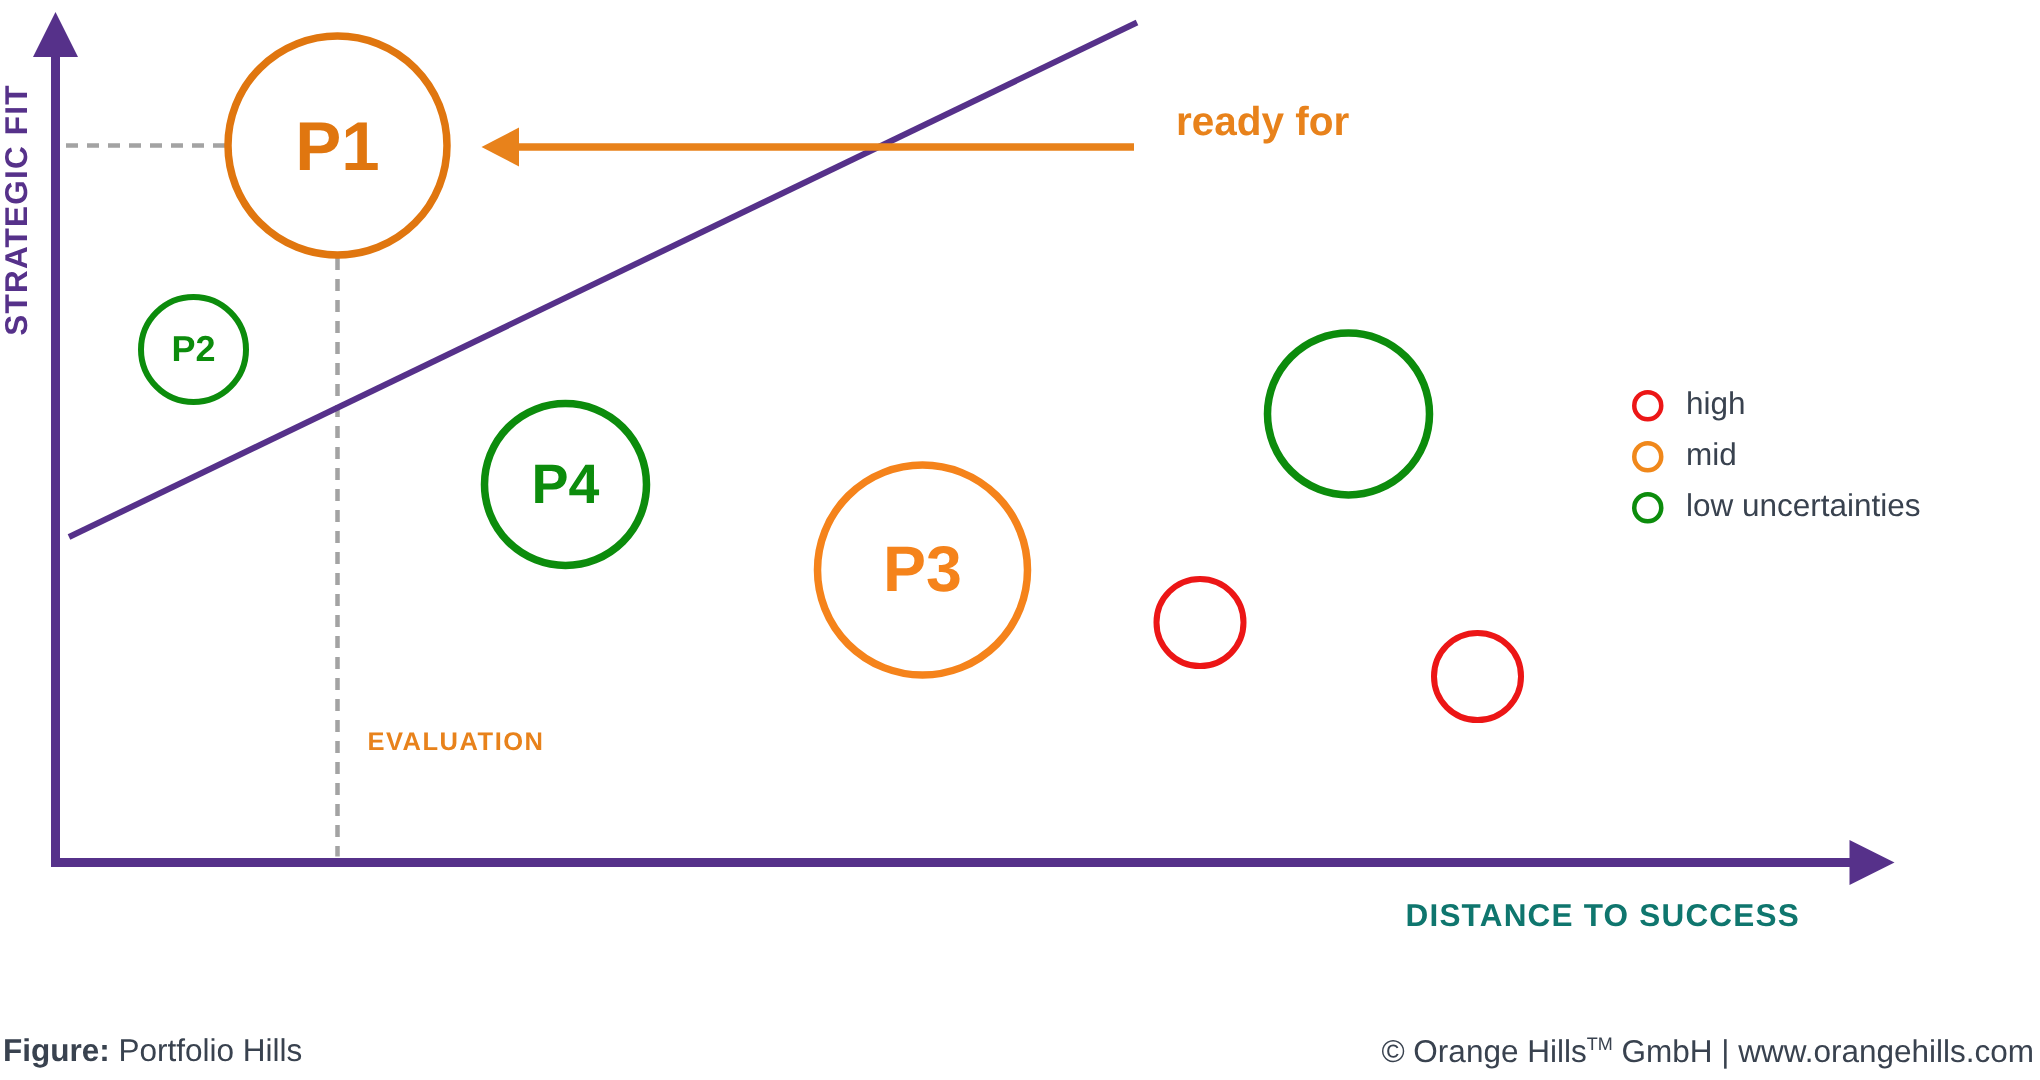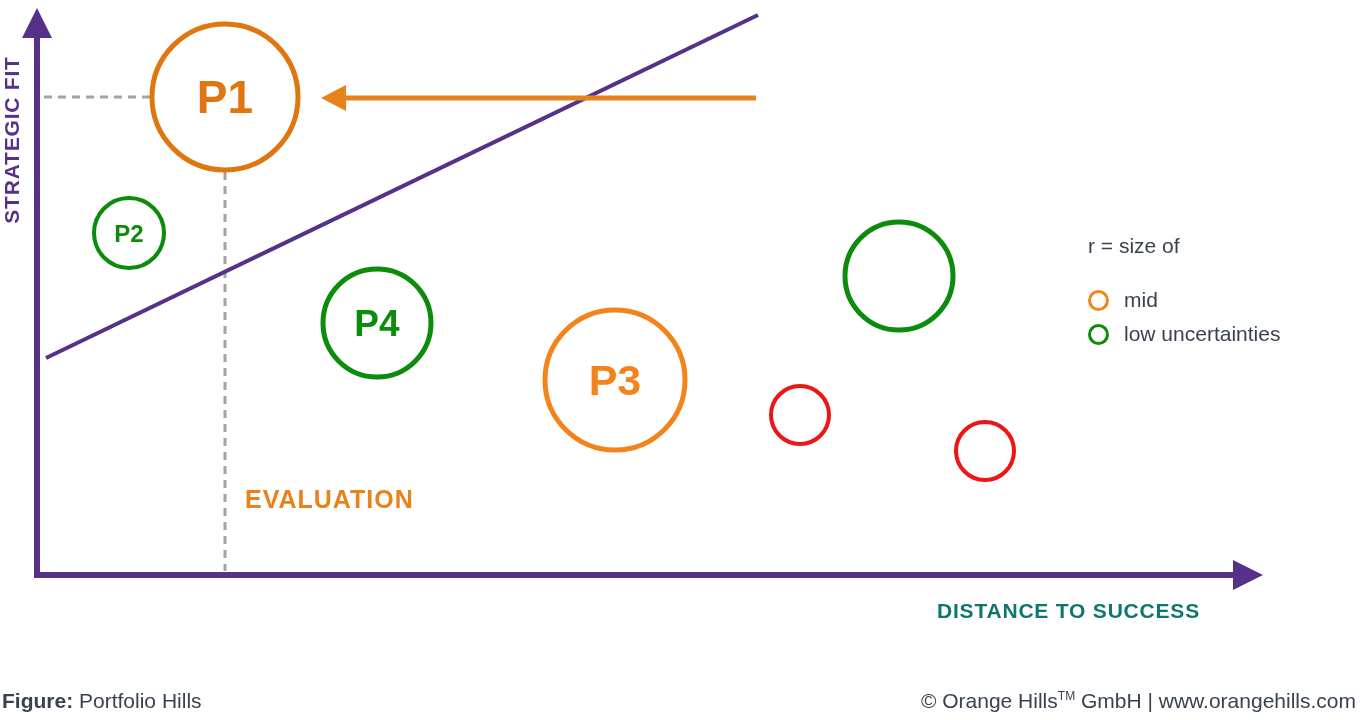--- a/index.html
+++ b/index.html
@@ -24,21 +24,21 @@
   .x-axis-label {
     left: 937px; top: 599px;
     color: #0f766e; font-size: 21px; font-weight: bold; letter-spacing: .8px;
   }
   .ready-note {
     left: 784px; top: 64px;
     color: #e8821b; font-size: 27px; font-weight: bold; line-height: 34px;
   }
   .evaluation-note {
     left: 245px; top: 485px;
-    color: #e8821b; font-size: 25px; font-weight: bold; letter-spacing: 1px;
+    color: #e8821b; font-size: 17px; font-weight: bold; letter-spacing: 1px;
   }
   .legend { left: 1088px; top: 231px; }
   .legend-title {
     color: #39424f; font-size: 21px; line-height: 30px; font-weight: 500;
     margin-bottom: 22px;
   }
   .legend-row { display: flex; align-items: center; height: 34px; }
   .legend-swatch {
     width: 15px; height: 15px; border-radius: 50%;
     border: 3px solid #999; background: transparent;
@@ -95,26 +95,30 @@
         <circle cx="899" cy="276" r="54" fill="none" stroke="#0c8c0c" stroke-width="5"></circle>
         <circle cx="800" cy="415" r="29" fill="none" stroke="#ec1616" stroke-width="4"></circle>
         <circle cx="985" cy="451" r="29" fill="none" stroke="#ec1616" stroke-width="4"></circle>
       </g>
   </svg>
 
   <div class="overlay y-axis-label">STRATEGIC FIT</div>
   <div class="overlay x-axis-label">DISTANCE TO SUCCESS</div>
 
   <div class="overlay ready-note">
+    <div>ready for</div>
   </div>
   <div class="overlay evaluation-note">EVALUATION</div>
 
   <div class="overlay legend">
     <div class="legend-title">
-      <div>r = size of</div>
+    </div>
+    <div class="legend-row">
+      <span class="legend-swatch" style="border-color: rgb(236, 22, 22);"></span>
+      <span class="legend-label">high</span>
     </div>
     <div class="legend-row">
       <span class="legend-swatch" style="border-color: rgb(240, 136, 27);"></span>
       <span class="legend-label">mid</span>
     </div>
     <div class="legend-row">
       <span class="legend-swatch" style="border-color: rgb(12, 140, 12);"></span>
       <span class="legend-label">low uncertainties</span>
     </div>
   </div>

